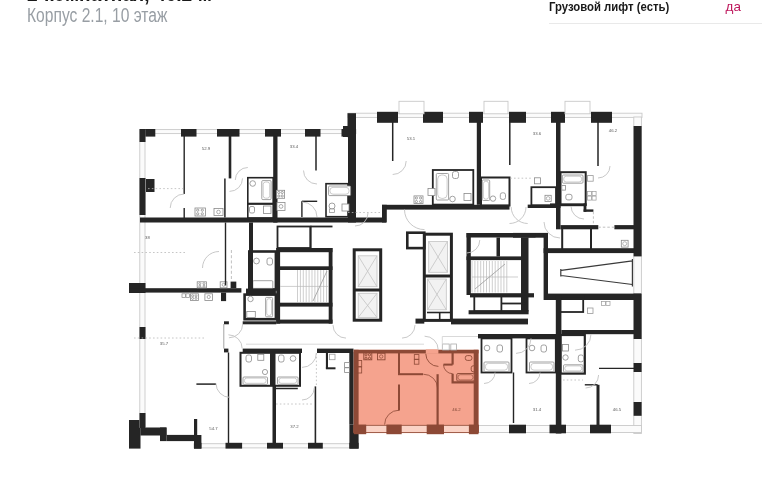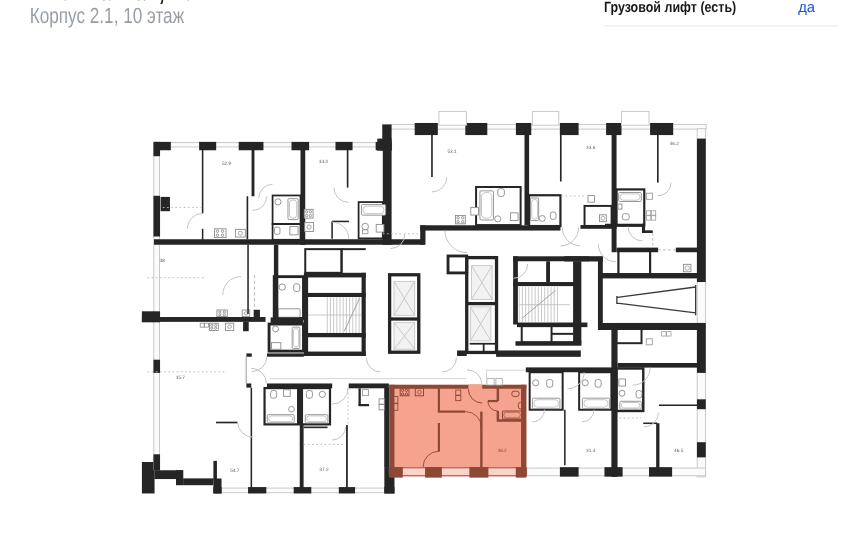--- a/index.html
+++ b/index.html
@@ -1,19 +1,19 @@
 <!DOCTYPE html>
 <html><head><meta charset="utf-8">
 <style>
 html,body{margin:0;padding:0;width:770px;height:500px;background:#fff;overflow:hidden;position:relative}
 body{font-family:"Liberation Sans",sans-serif}
 .hdr1{position:absolute;left:27px;top:-21px;font-size:24px;font-weight:700;color:#191919;transform:scaleX(0.80);transform-origin:0 0}
 .hdr2{position:absolute;left:27px;top:3.5px;font-size:20px;color:#989ea4;transform:scaleX(0.78);transform-origin:0 0}
 .r1{position:absolute;left:549px;top:-1px;font-size:13.5px;font-weight:700;color:#191919;transform:scaleX(0.84);transform-origin:0 0}
-.r2{position:absolute;right:29px;top:-1px;font-size:13.5px;color:#1d4ed8}
+.r2{position:absolute;right:29px;top:-1px;font-size:13.5px;color:#be185d}
 .divl{position:absolute;left:549px;top:23px;width:213px;height:1px;background:#e9e9e9}
 svg{position:absolute;left:0;top:0}
 </style></head><body>
 <div class="hdr1">2-комнатная, 46.2 м²</div>
 <div class="hdr2">Корпус 2.1, 10 этаж</div>
 <div class="r1">Грузовой лифт (есть)</div>
 <div class="r2">да</div>
 <div class="divl"></div>
 <svg width="770" height="500" viewBox="0 0 770 500">
 <g>

